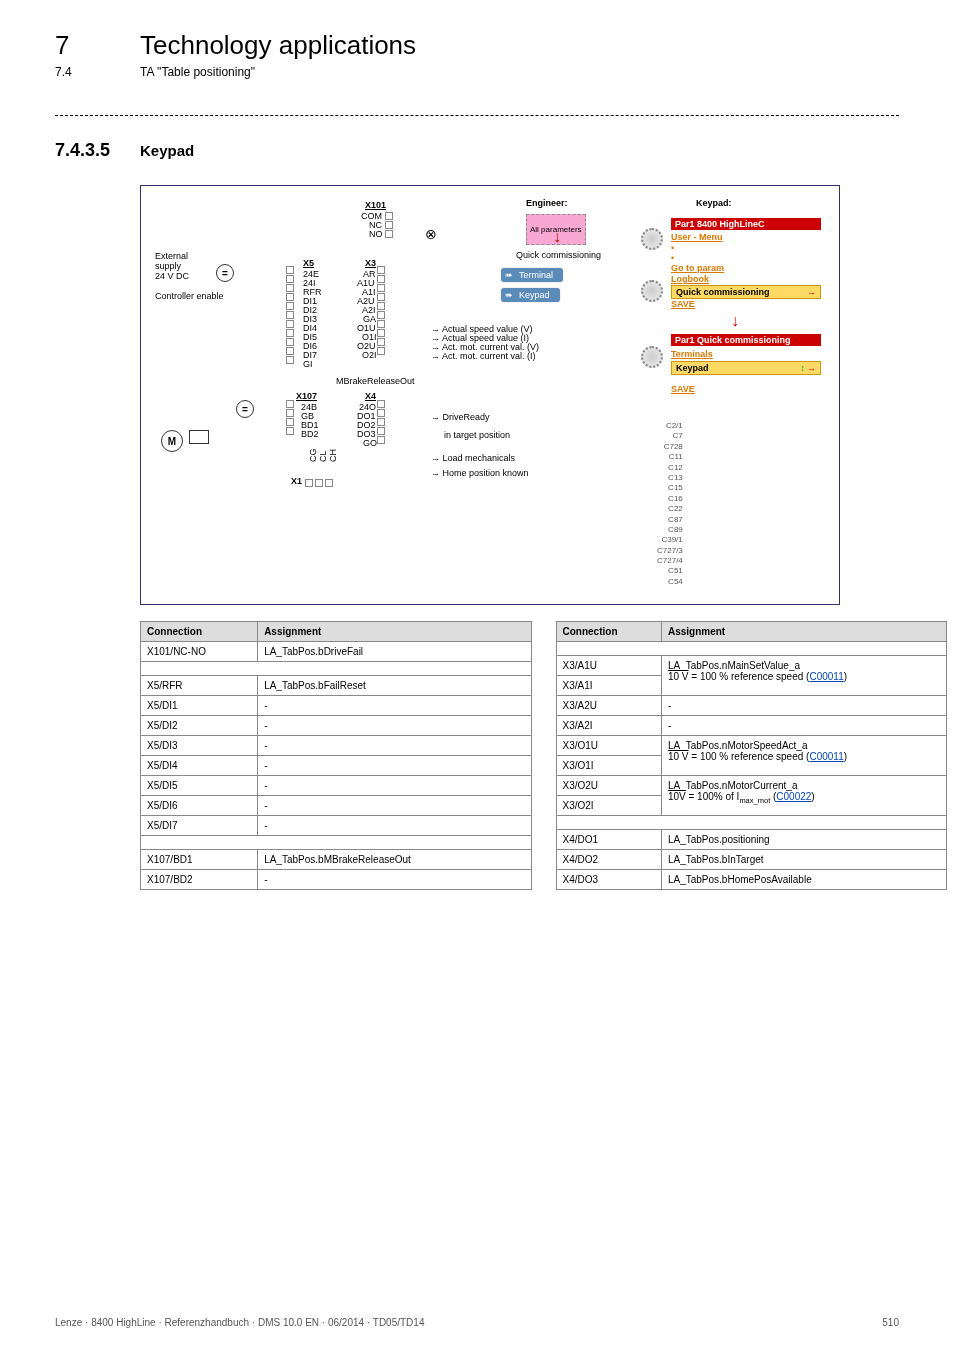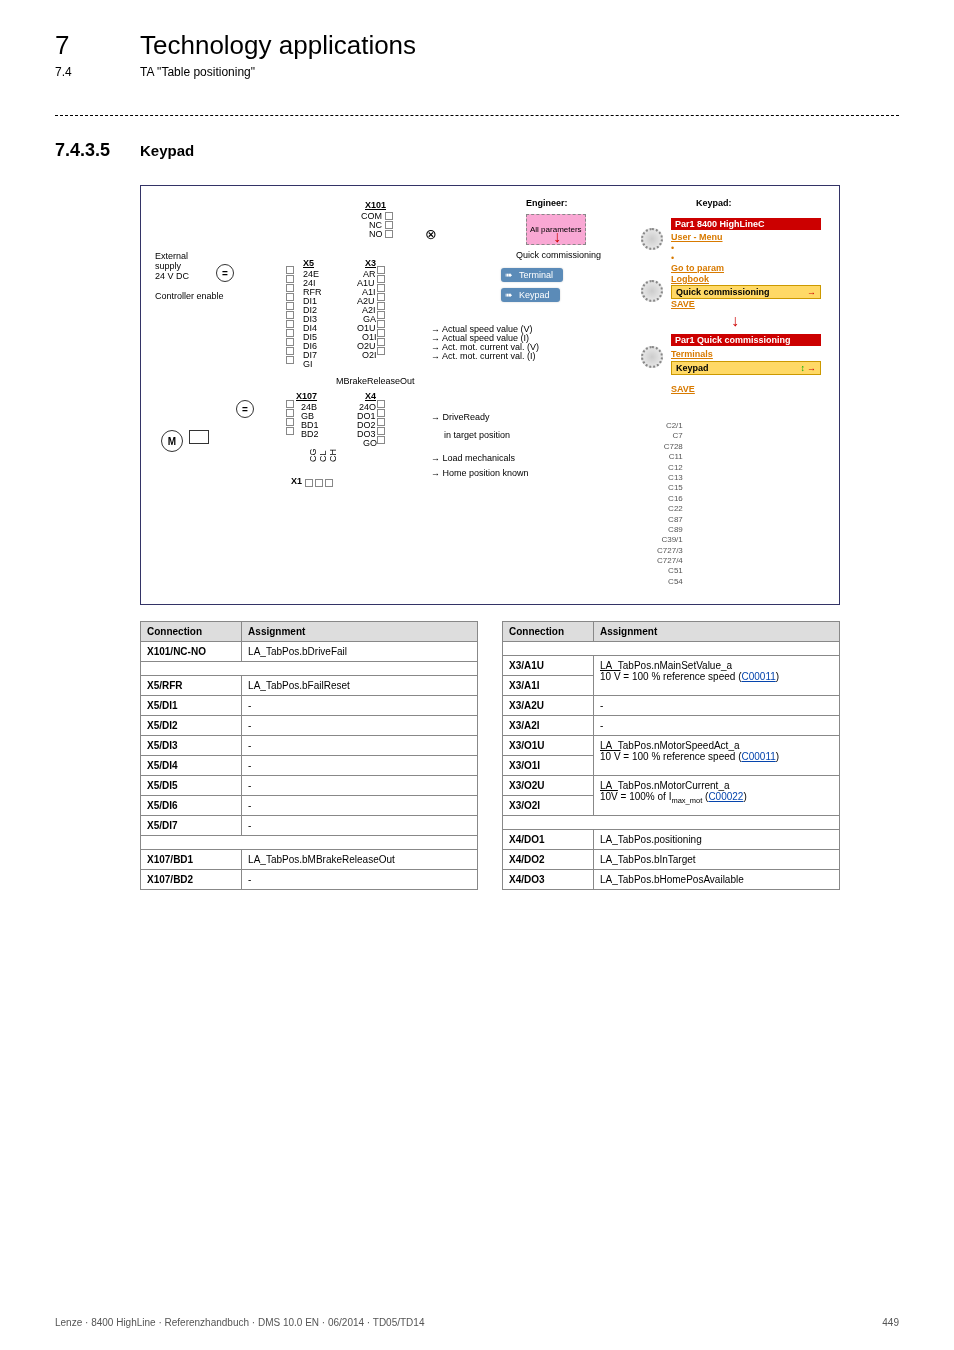--- a/index.html
+++ b/index.html
@@ -40,25 +40,25 @@
   .kp-box { position: absolute; font-size: 9px; font-weight: bold; color: #fff; padding: 1px 4px; }
   .kp-red { background: #c00; }
   .kp-orange { color: #d87a00; text-decoration: underline; font-weight: bold; }
   .kp-yellow { background: #ffd966; color: #000; border: 1px solid #c90; }
   .kp-list { position: absolute; font-size: 8px; color: #555; line-height: 1.3; }
   .wire-rect { position:absolute; width:8px; height:8px; border:1px solid #888; }
   .gear { position:absolute; width:22px; height:22px; border-radius:50%; border:2px dotted #888; background:radial-gradient(#ccc,#eee); }
   .circle-label { position:absolute; width:18px; height:18px; border:1px solid #333; border-radius:50%; display:flex; align-items:center; justify-content:center; font-weight:bold; font-size:10px; }
   .dashed-box { border:1px dashed #888; position:absolute; padding:10px 3px; font-size:8px; background:#f9a8d4; }
 
-  .tables-wrap { margin-top: 16px; margin-left: 85px; width: 700px; display: flex; gap: 24px; }
+  .tables-wrap { margin-top: 16px; margin-left: 85px; width: 807px; display: flex; gap: 24px; }
   table.conn { border-collapse: collapse; font-size: 10px; width: 100%; }
   table.conn th { background: #ddd; text-align: left; padding: 4px 6px; border: 1px solid #888; font-weight: bold; }
   table.conn td { padding: 4px 6px; border: 1px solid #888; vertical-align: top; }
-  table.conn td.b { font-weight: bold; }
+  table.conn td.b { font-weight: normal; }
   .link { color: #0645ad; text-decoration: underline; }
   .spacer-row td { height: 14px; border-left:1px solid #888; border-right:1px solid #888; border-top:none; border-bottom:1px solid #888; }
   .overline { text-decoration: overline; }
   .sub { font-size: 0.75em; vertical-align: sub; }
 
   .footer { position: absolute; bottom: 22px; left: 55px; right: 55px; display: flex; justify-content: space-between; font-size: 10px; color: #555; }
 </style>
 </head>
 <body>
 
@@ -354,14 +354,14 @@
         <tr>
           <td class="b">X4/DO3</td>
           <td>LA_TabPos.bHomePosAvailable</td>
         </tr>
       </tbody>
   </table>
 </div>
 
 <div class="footer">
   <span>Lenze · 8400 HighLine · Referenzhandbuch · DMS 10.0 EN · 06/2014 · TD05/TD14</span>
-  <span>449</span>
+  <span>510</span>
 </div>
 
 </body></html>

